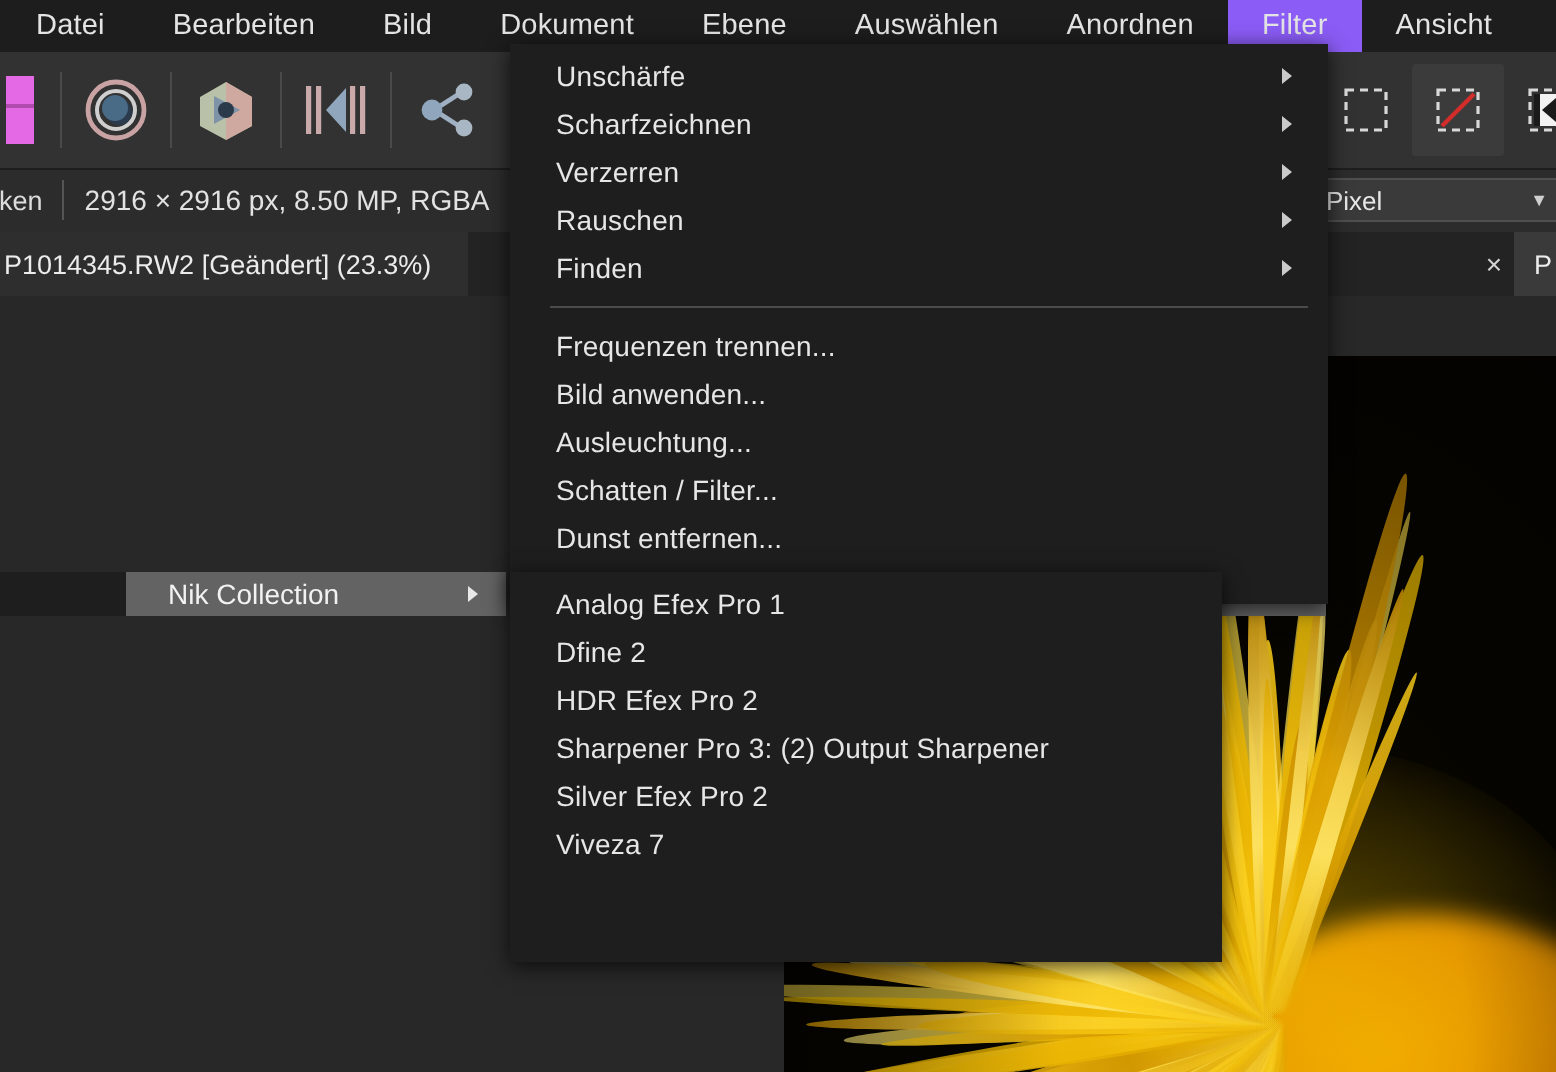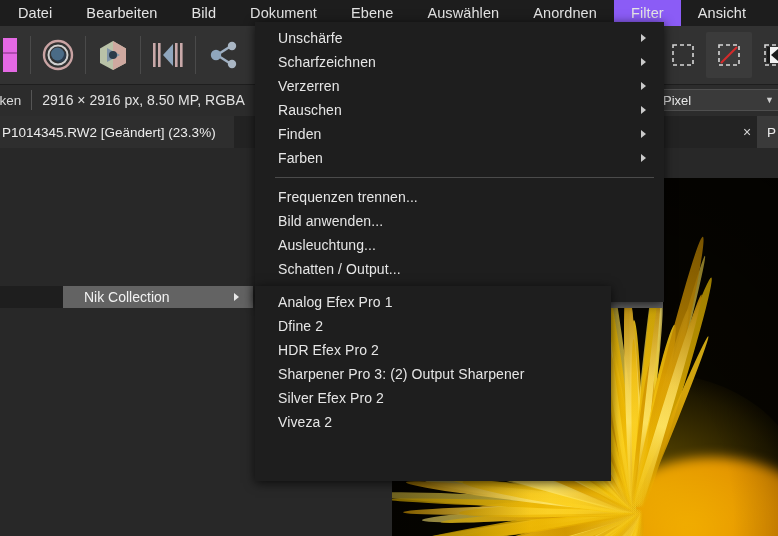--- a/index.html
+++ b/index.html
@@ -562,38 +562,34 @@
       <span class="arrow"></span>
     </div>
     <div class="menu-row">
       <span>Rauschen</span>
       <span class="arrow"></span>
     </div>
     <div class="menu-row">
       <span>Finden</span>
       <span class="arrow"></span>
     </div>
-    <div class="menu-row">
-      <span>Farben</span>
-      <span class="arrow"></span>
-    </div>
 
     <div class="menu-sep"></div>
 
     <div class="menu-row">
       <span>Frequenzen trennen...</span>
     </div>
     <div class="menu-row">
       <span>Bild anwenden...</span>
     </div>
     <div class="menu-row">
       <span>Ausleuchtung...</span>
     </div>
     <div class="menu-row">
-      <span>Schatten / Output...</span>
+      <span>Schatten / Filter...</span>
     </div>
     <div class="menu-row">
       <span>Dunst entfernen...</span>
     </div>
   </div>
 
   <div id="nik-gap"></div>
   <div id="nik-parent-row">
     <div class="seg-left">
       <span>Nik Collection</span>
@@ -614,17 +610,17 @@
     <div class="menu-row">
       <span>HDR Efex Pro 2</span>
     </div>
     <div class="menu-row">
       <span>Sharpener Pro 3: (2) Output Sharpener</span>
     </div>
     <div class="menu-row">
       <span>Silver Efex Pro 2</span>
     </div>
     <div class="menu-row">
-      <span>Viveza 2</span>
+      <span>Viveza 7</span>
     </div>
   </div>
 
 </div>
 
 </body></html>

